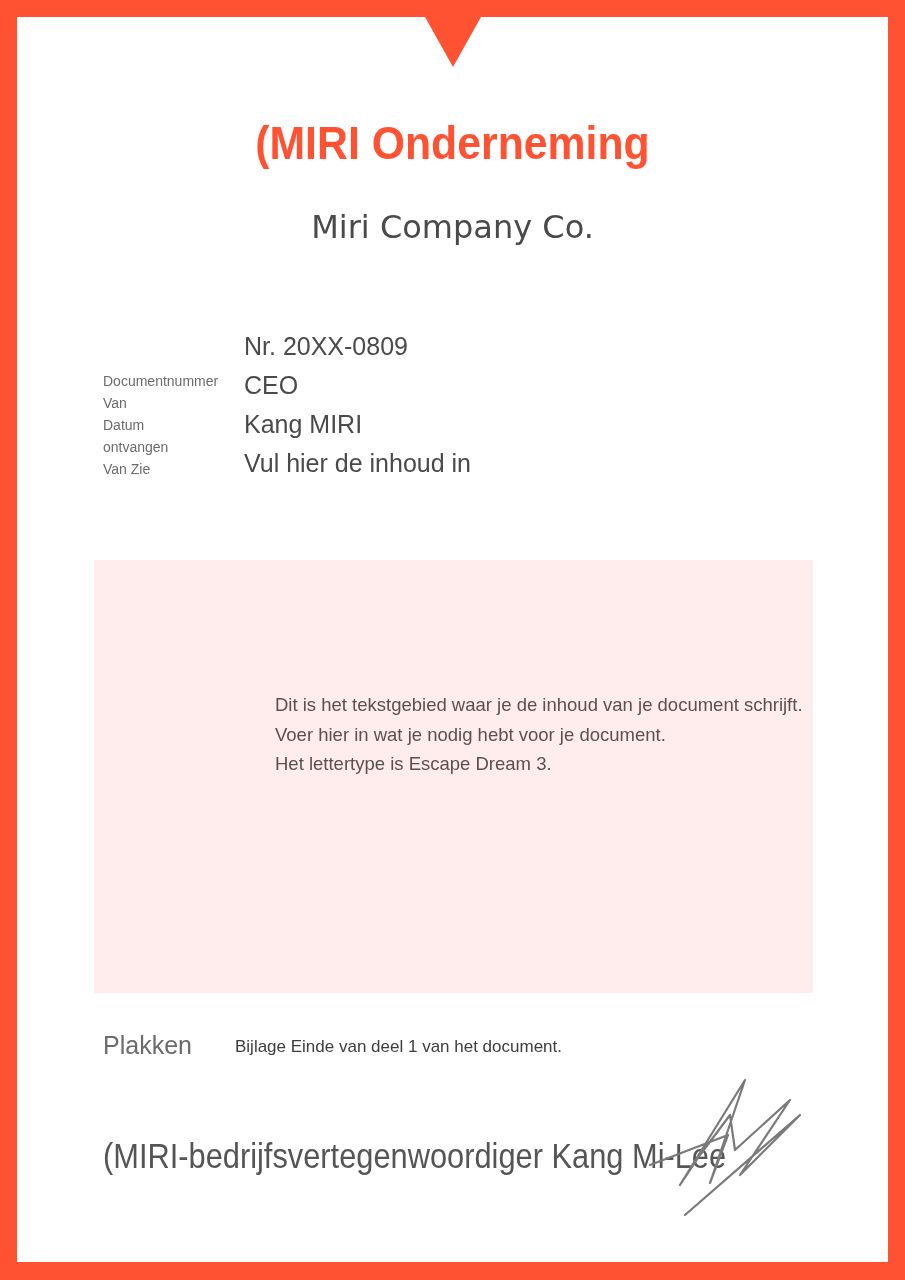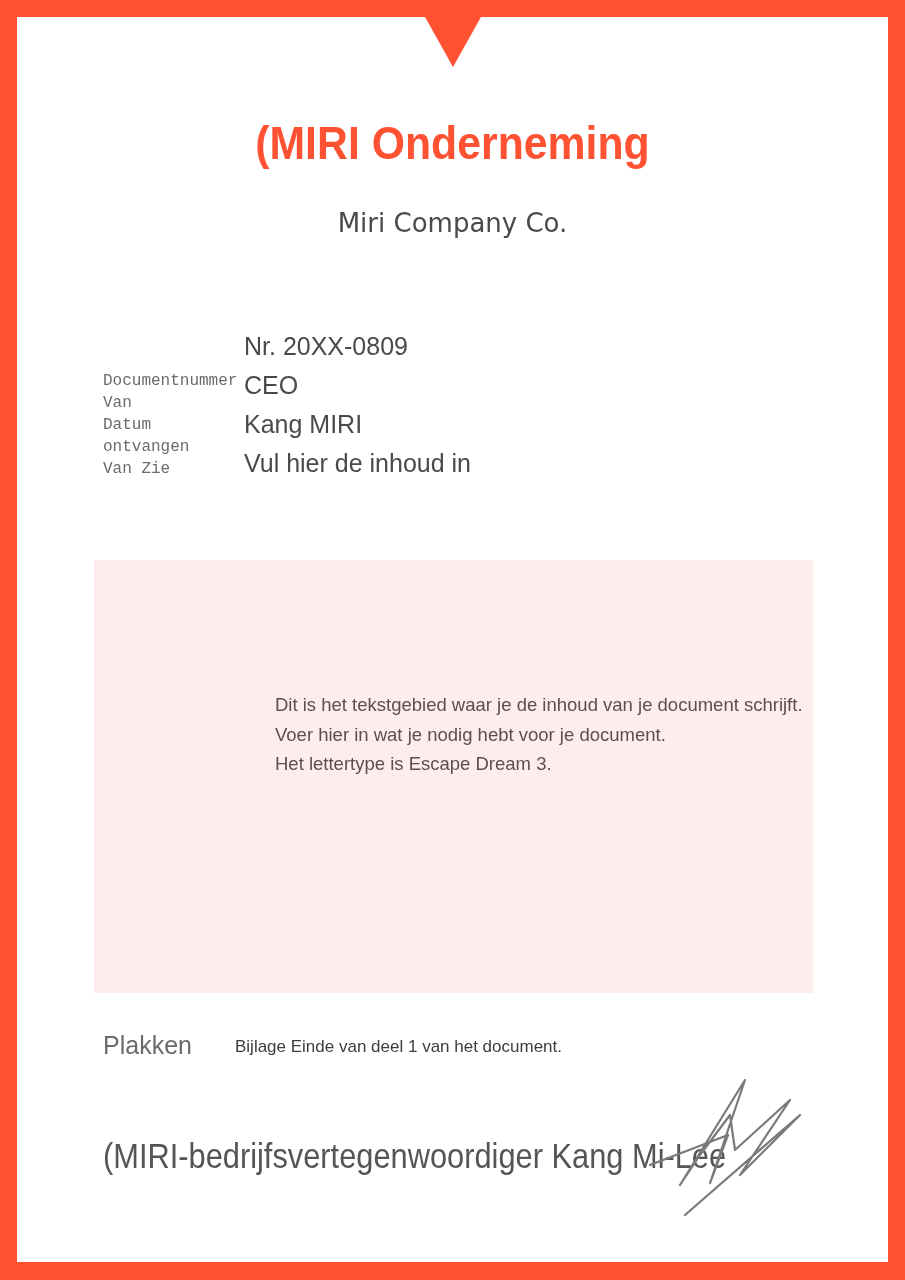--- a/index.html
+++ b/index.html
@@ -33,30 +33,30 @@
       font-weight: bold;
       letter-spacing: 0px;
       font-family: "Liberation Sans Narrow", "Liberation Sans", sans-serif;
       transform: scaleX(0.93);
     }
     .subtitle {
       position: absolute;
       left: 0; width: 905px; top: 208px;
       text-align: center;
       color: #4a4a4a;
-      font-size: 26px;
+      font-size: 32px;
       font-family: "DejaVu Sans", sans-serif;
     }
     .labels {
       position: absolute;
       left: 103px; top: 370px;
       color: #6b6b6b;
-      font-size: 16px;
+      font-size: 14px;
       line-height: 22px;
-      font-family: Liberation Mono, monospace;
+      font-family: Liberation Sans, sans-serif;
     }
     .labels div { white-space: nowrap; }
     .values {
       position: absolute;
       left: 235px; top: 327px;
       color: #4a4a4a;
       font-size: 25px;
       line-height: 39px;
       font-family: "Liberation Sans", sans-serif;
       margin-left: 9px;

